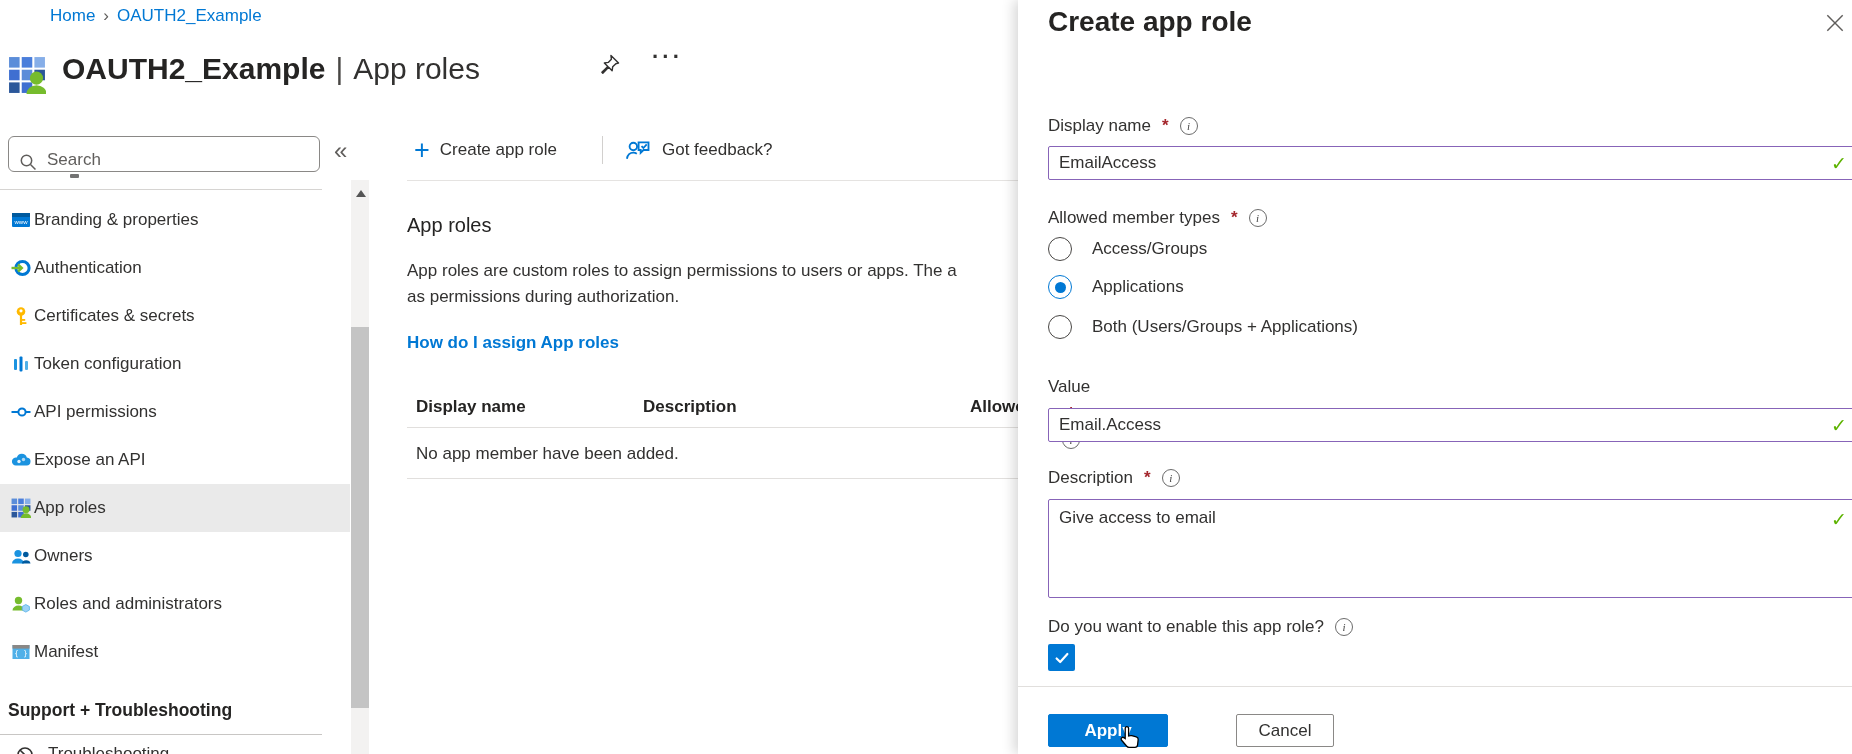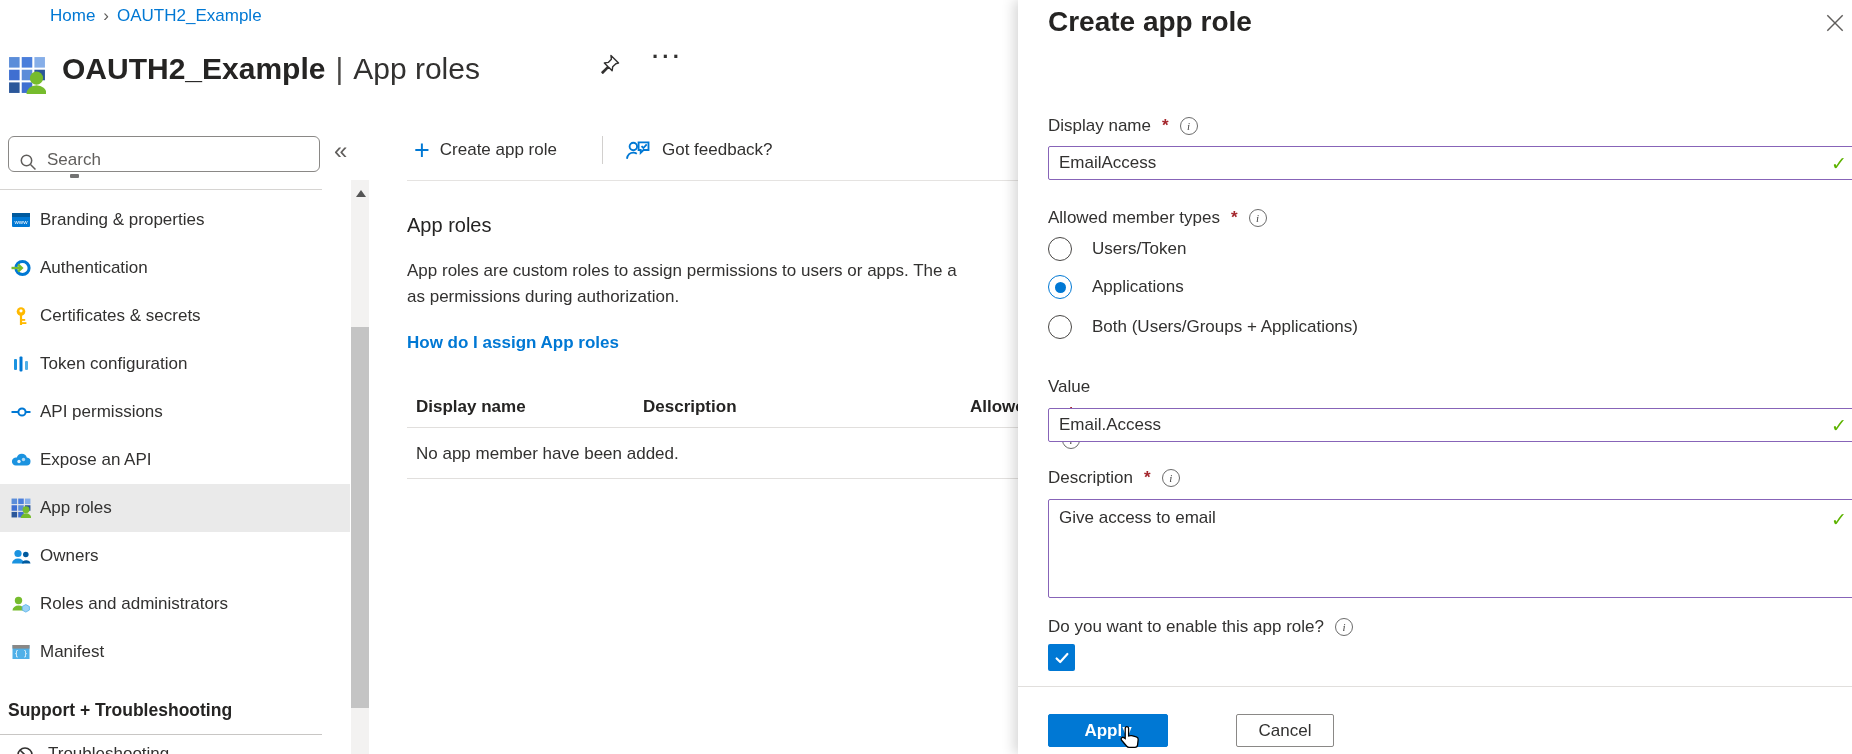--- a/index.html
+++ b/index.html
@@ -27,21 +27,21 @@
     font-family:"Liberation Sans","DejaVu Sans",sans-serif;}
   .searchbox input::placeholder{color:#605e5c;}
   .search-ic{margin:0 8px 0 10px;display:flex;}
   .collapse-btn{left:334px;top:136px;font-size:24px;color:#605e5c;cursor:pointer;line-height:30px;}
   .scroll-dash{left:70px;top:174px;width:9px;height:4px;background:#737373;border-radius:1px;}
   .side-divider1{left:0;top:189px;width:322px;height:1px;background:#d6d4d2;}
   .nav{left:0;top:196px;width:350px;}
   .nav-item{height:48px;display:flex;align-items:center;cursor:pointer;padding-left:10px;}
   .nav-item.selected{background:#eaeaea;}
   .nav-ic{width:22px;height:22px;display:flex;align-items:center;justify-content:center;flex:none;}
-  .nav-label{margin-left:8px;font-size:17px;color:#323130;white-space:nowrap;}
+  .nav-label{margin-left:2px;font-size:17px;color:#323130;white-space:nowrap;}
   .side-section{left:8px;top:700px;font-size:17.5px;font-weight:700;color:#252423;}
   .side-divider2{left:0;top:734px;width:322px;height:1px;background:#c8c6c4;}
   .partial-row{left:0;top:744px;width:330px;height:10px;overflow:hidden;}
   .partial-inner{display:flex;align-items:flex-start;padding-left:14px;}
   .partial-inner .nav-label{margin-left:12px;}
   
   .sb-track{left:351px;top:180px;width:18px;height:574px;background:#f3f2f1;}
   .sb-up{left:356px;top:190px;width:0;height:0;border-left:5px solid transparent;border-right:5px solid transparent;border-bottom:7px solid #555;cursor:pointer;}
   .sb-thumb{left:351px;top:327px;width:18px;height:381px;background:#c4c4c4;cursor:grab;}
   
@@ -335,21 +335,21 @@
   <span class="okcheck">✓</span>
 </div>
 
 <div class="abs fld-label lbl-allowed">
   <span>Allowed member types</span>
     <span class="req">*</span>
   <span class="info-ic">i</span>
 </div>
 <div class="abs radio-row rr1">
   <span class="radio"></span>
-  <span class="radio-lbl">Users/Token</span>
+  <span class="radio-lbl">Access/Groups</span>
 </div>
 <div class="abs radio-row rr2">
   <span class="radio sel"></span>
   <span class="radio-lbl">Applications</span>
 </div>
 <div class="abs radio-row rr3">
   <span class="radio"></span>
   <span class="radio-lbl">Both (Users/Groups + Applications)</span>
 </div>
 

